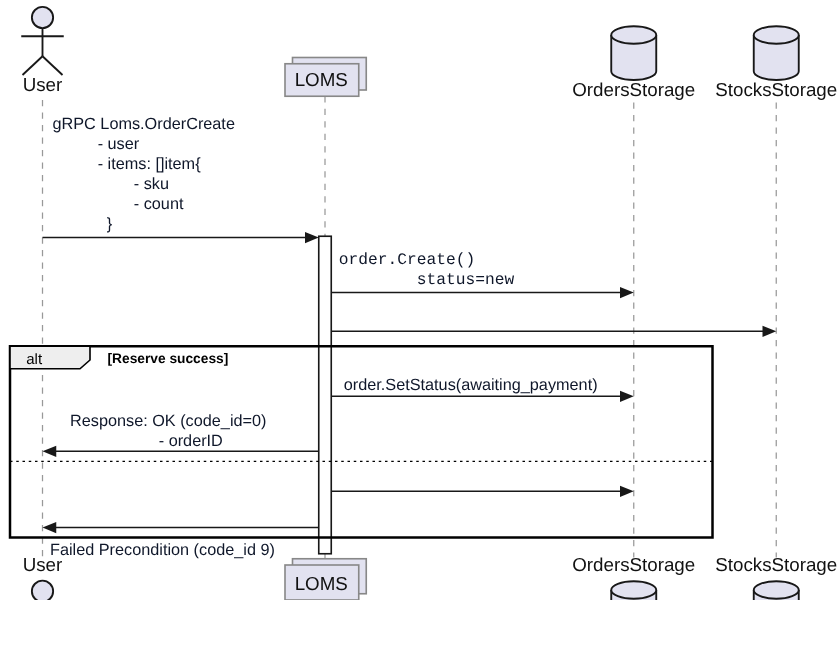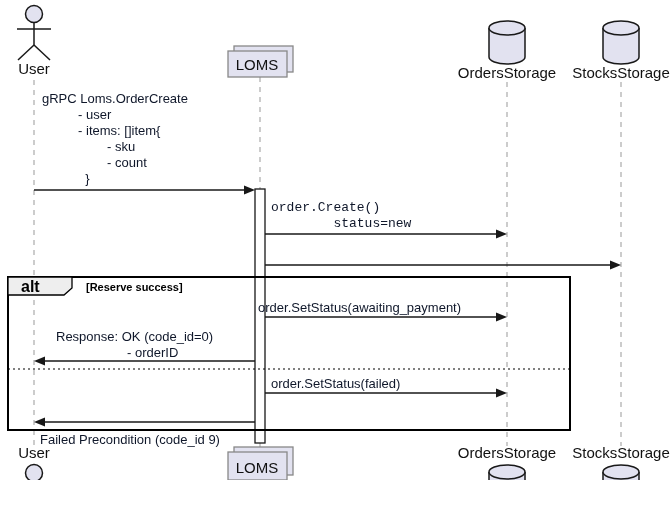--- a/index.html
+++ b/index.html
@@ -19,21 +19,21 @@
     line-height:16px;
   }
   .msg{
     position:absolute;
     font-size:13px;color:#0f172a;
     white-space:pre;
     line-height:16px;
   }
   .op{
     position:absolute;
-    font-size:16px;font-weight:bold;color:#000;
+    font-size:12px;font-weight:normal;color:#000;
     line-height:14px;white-space:nowrap;
   }
   .guard{
     position:absolute;
     font-size:11px;font-weight:bold;color:#000;
     line-height:14px;white-space:nowrap;
   }
 </style>
 </head>
 <body>
@@ -131,22 +131,21 @@
   <div class="pname" style="left:621px;top:445px;">StocksStorage</div>
 
   <div class="msg" style="left:42px;top:91px;">gRPC Loms.OrderCreate
           - user
           - items: []item{
                   - sku
                   - count
             }</div>
   <div class="msg" style="left:271px;top:200px;font-family:Liberation Mono, monospace;">order.Create()
         status=new</div>
-  <div class="msg" style="left:258px;top:300px;">order.SetStatus(awaiting_payment)</div>
+  <div class="msg" style="left:275px;top:300px;">order.SetStatus(awaiting_payment)</div>
   <div class="msg" style="left:56px;top:329px;text-align:center;">Response: OK (code_id=0)
           - orderID</div>
-  <div class="msg" style="left:271px;top:376px;">order.SetStatus(failed)</div>
   <div class="msg" style="left:40px;top:405px;margin-top:27px;">Failed Precondition (code_id 9)</div>
 
   <div class="op" style="left:21px;top:280px;">alt</div>
   <div class="guard" style="left:86px;top:280px;">[Reserve success]</div>
 
 </div>
 
 </body></html>

